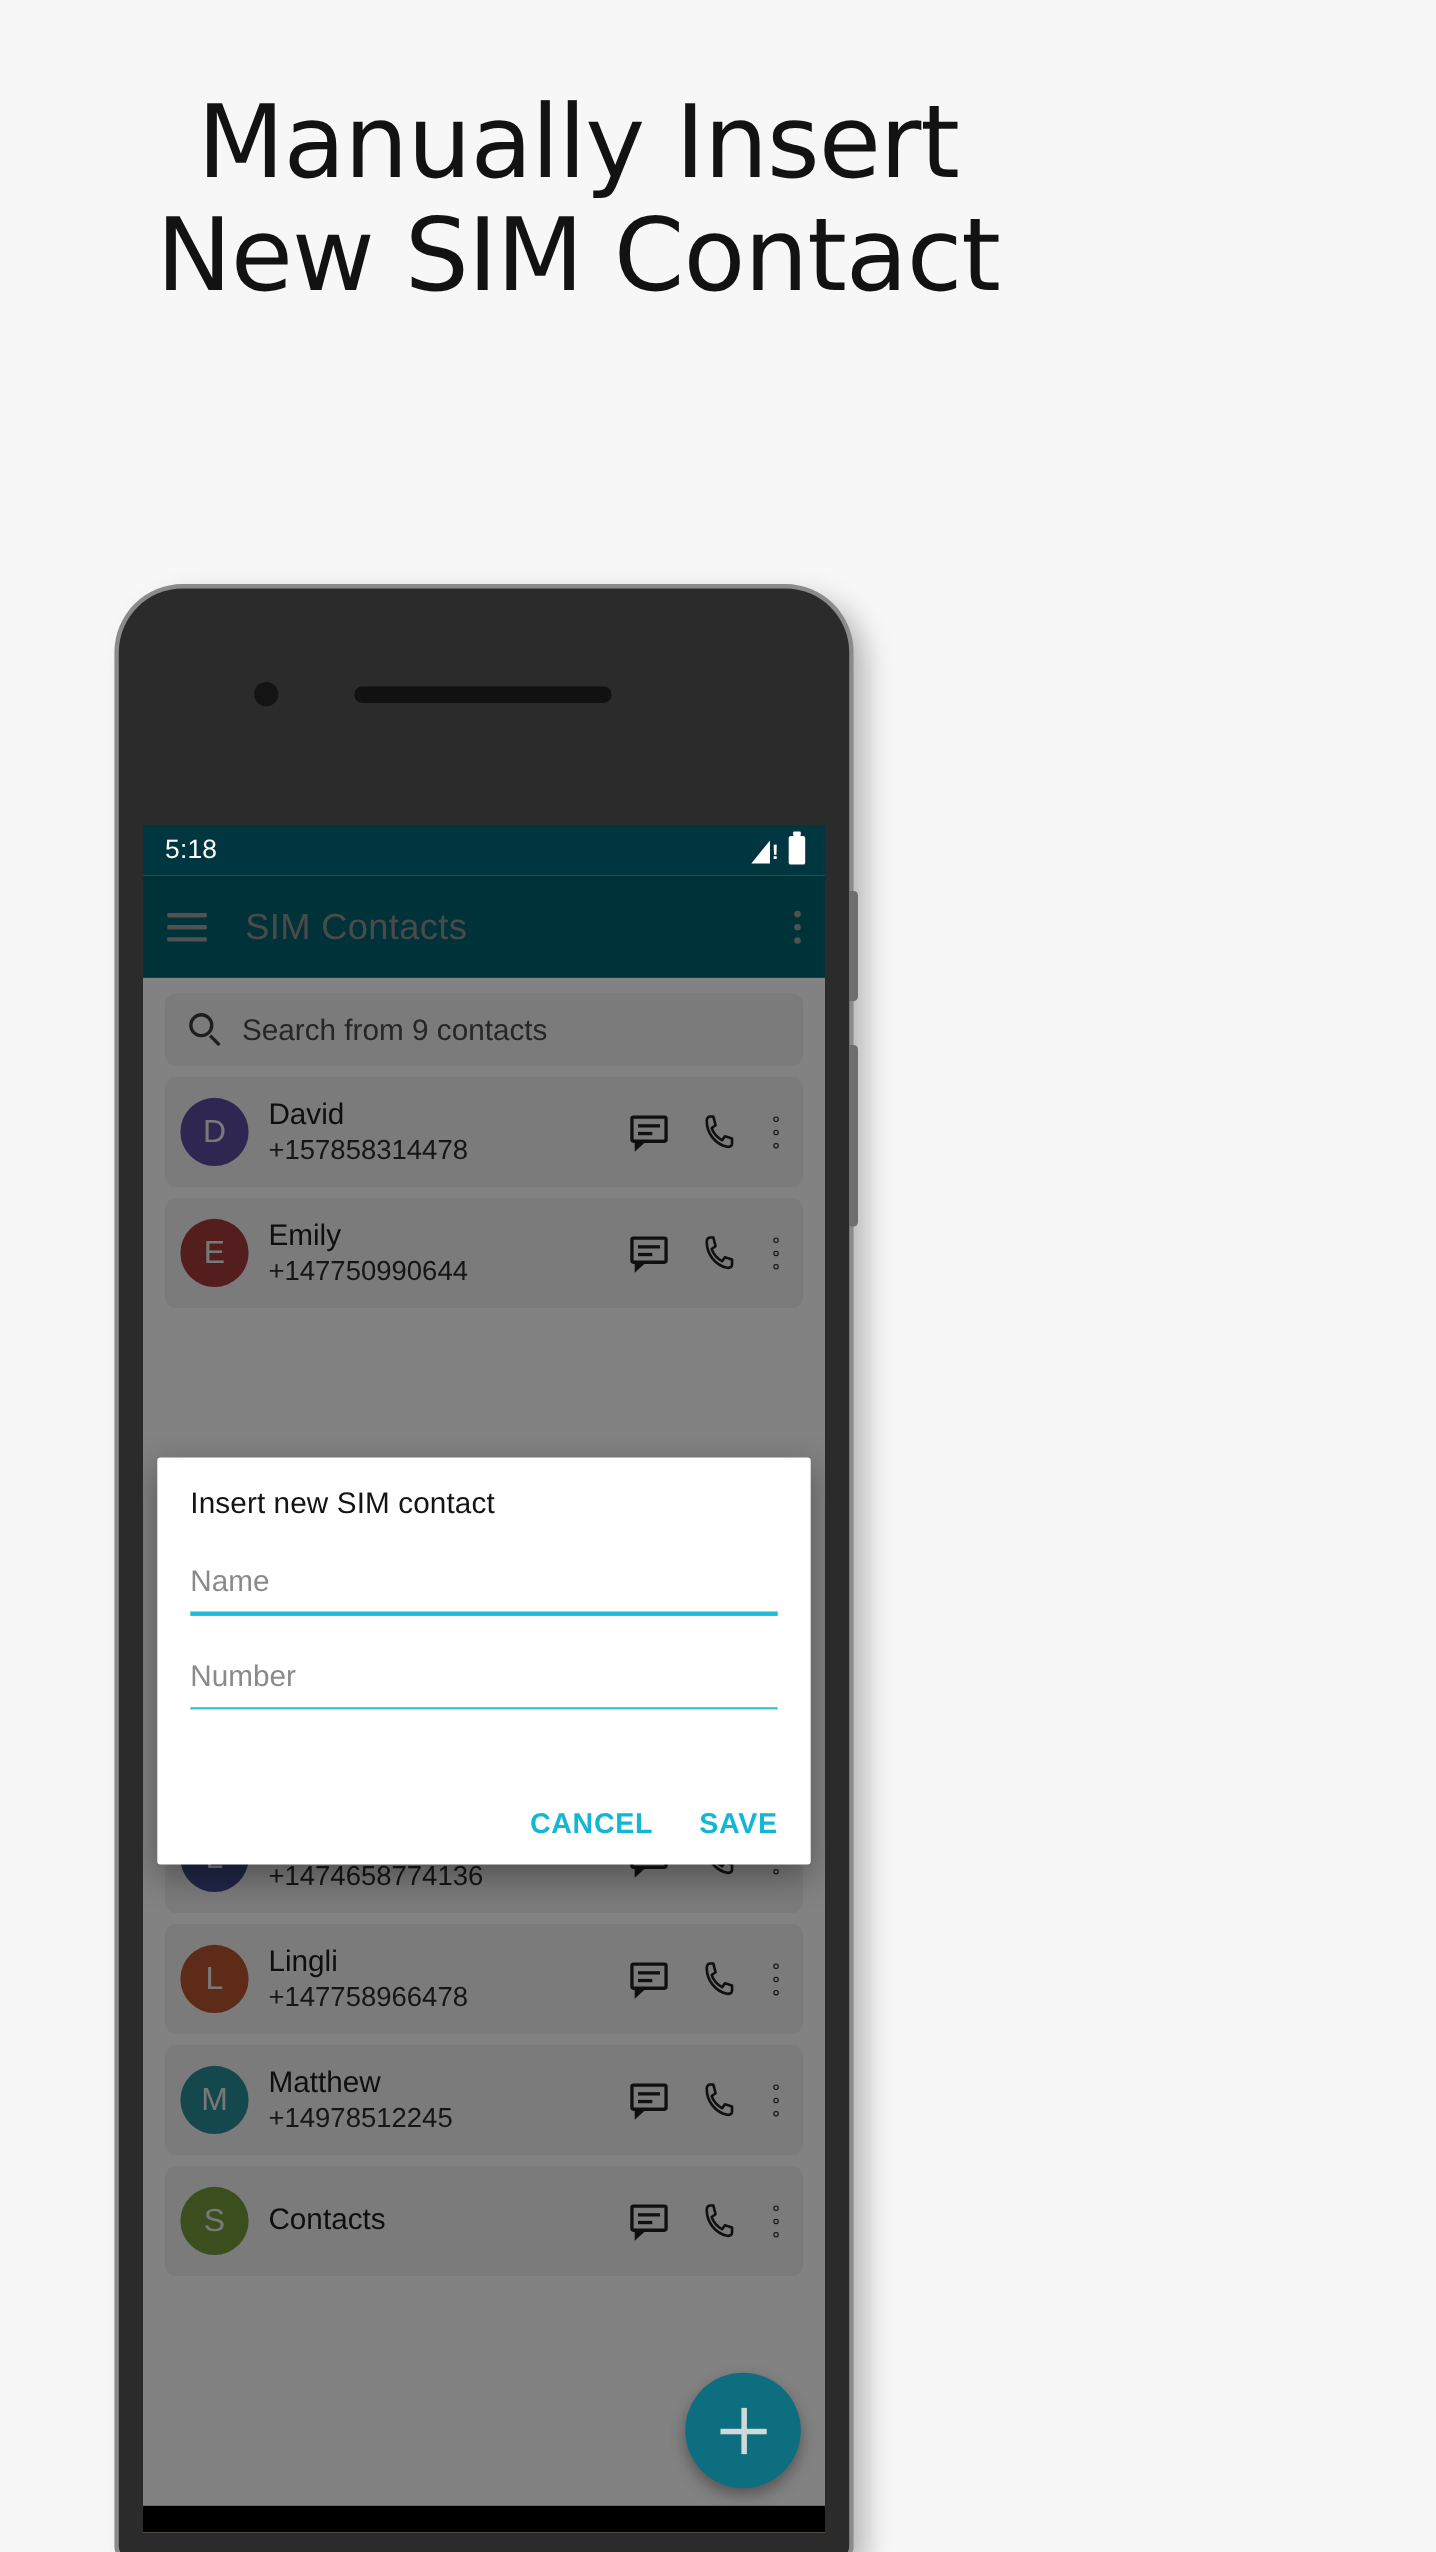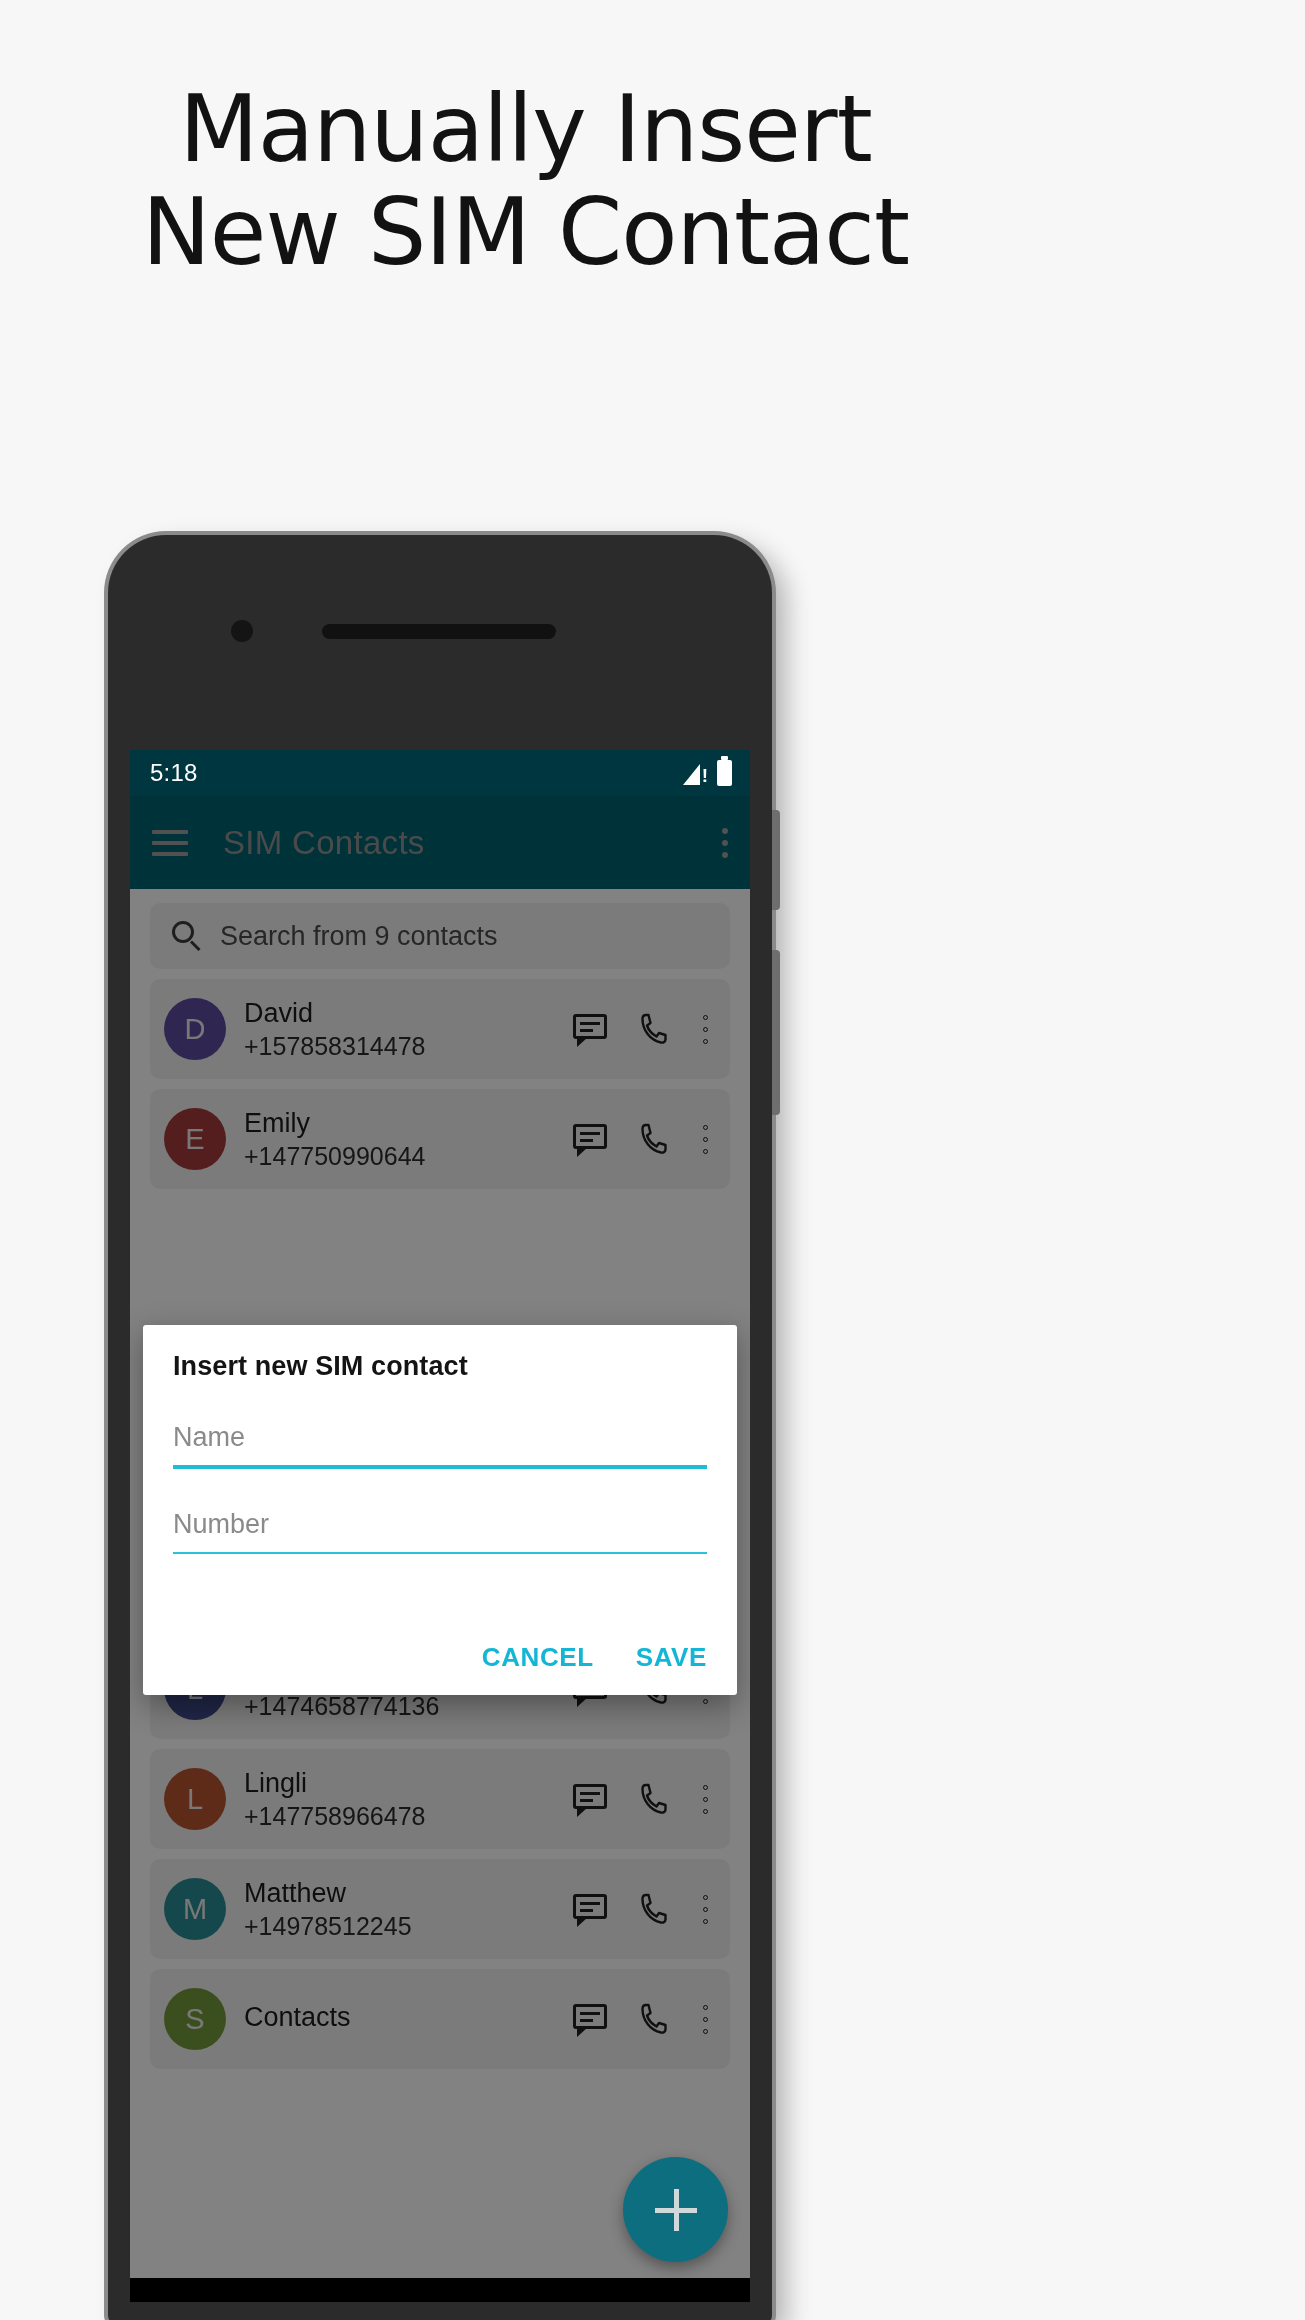--- a/index.html
+++ b/index.html
@@ -176,21 +176,21 @@
   
   .dialog {
     position: absolute; z-index: 30;
     left: 13px; top: 575px;
     width: 594px; height: 370px;
     background: #fff;
     border-radius: 3px;
     box-shadow: 0 10px 30px rgba(0,0,0,.35);
     padding: 26px 30px 0 30px;
   }
-  .dlg-title { font-size: 27px; font-weight: bold; color: #141414; letter-spacing: .1px;}
+  .dlg-title { font-size: 27px; font-weight: normal; color: #141414; letter-spacing: .1px;}
   .field { margin-top: 40px; }
   .field .label { font-size: 27px; color: #8a8a8a; padding-bottom: 12px; }
   .field .rule { height: 4px; background: #1fbcd6; }
   .field.thin .rule { height: 2px; background: #2ec2da; }
   .dlg-actions {
     position: absolute; right: 30px; bottom: 22px;
     display: flex; align-items: center; gap: 42px;
   }
   .dlg-btn { font-size: 26px; font-weight: bold; color: #13b6d4; letter-spacing: .6px; text-align: right; }
 

